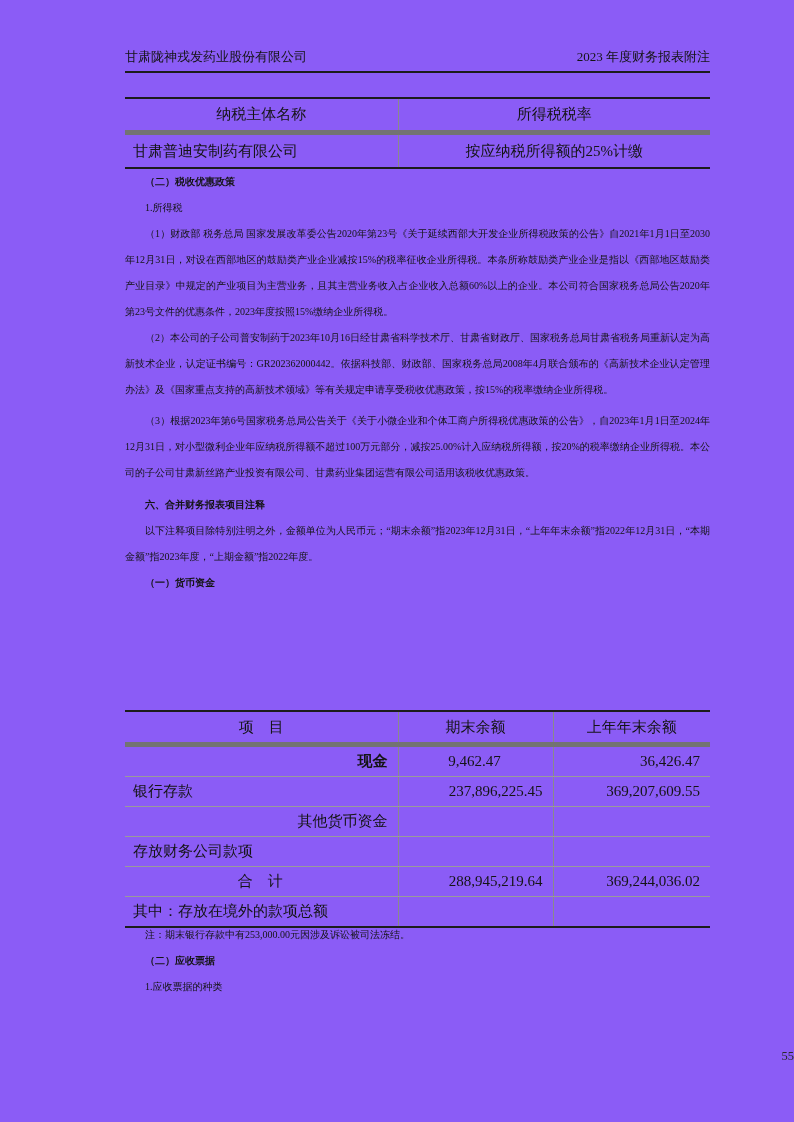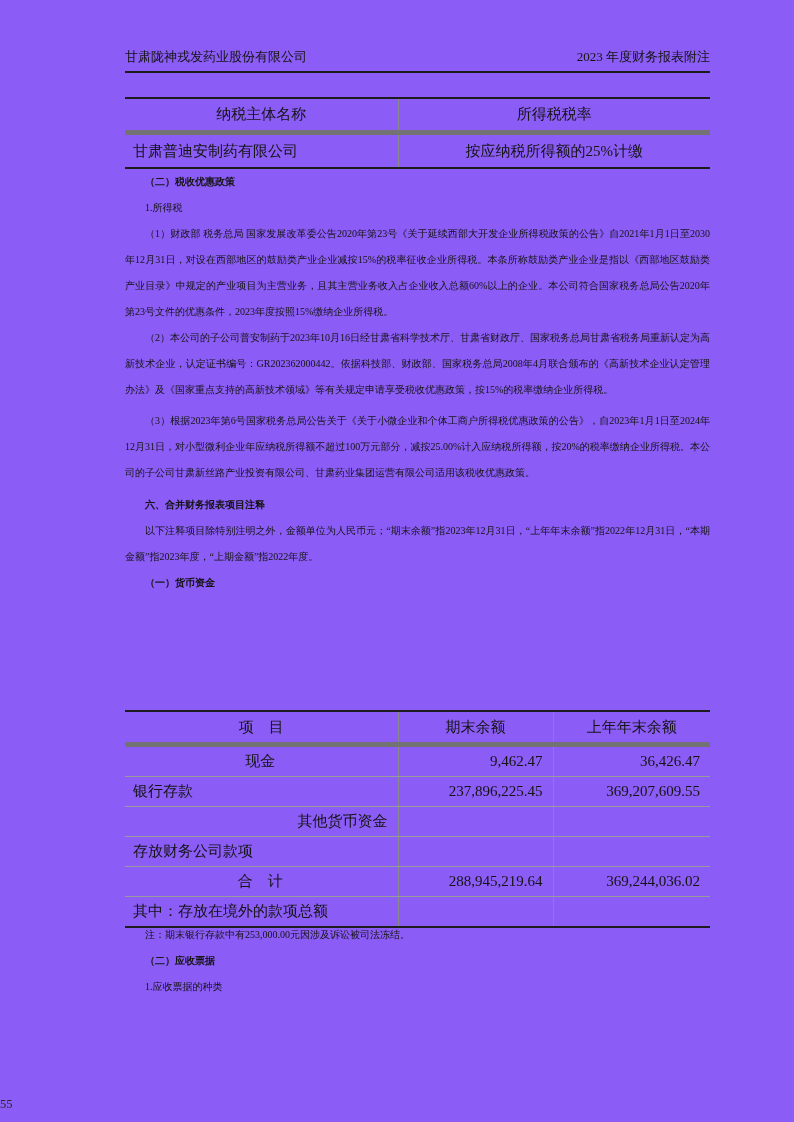--- a/index.html
+++ b/index.html
@@ -33,21 +33,21 @@
     font-size:10px; line-height:26px; text-align:justify;
   }
   .flow-main { top:169px; }
   .flow-after { top:922px; }
   .body-flow p { margin:0; text-indent:2em; }
   .bold { font-weight:bold; }
   .gap-sm { margin-top:5px !important; }
   .gap-md { margin-top:6px !important; }
   .page-number {
     position:absolute; left:0; top:1049px; width:100%;
-    text-align:left; font-size:12.5px; color:#2a2a2a;margin-top:48px;
+    text-align:right; font-size:12.5px; color:#2a2a2a;
   }
 </style>
 </head>
 <body>
 
 <div class="page">
 
   <div class="running-header">
     <span>甘肃陇神戎发药业股份有限公司</span>
     <span>2023 年度财务报表附注</span>
@@ -91,22 +91,22 @@
       </colgroup>
       <thead>
         <tr>
           <th>项　目</th>
           <th>期末余额</th>
           <th>上年年末余额</th>
         </tr>
       </thead>
       <tbody>
         <tr>
-          <td style="text-align: center;">现金</td>
-          <td style="text-align: right;">9,462.47</td>
+          <td style="text-align: right; font-weight: bold;">现金</td>
+          <td style="text-align: center;">9,462.47</td>
           <td style="text-align: right;">36,426.47</td>
         </tr>
         <tr>
           <td style="text-align: left;">银行存款</td>
           <td style="text-align: right;">237,896,225.45</td>
           <td style="text-align: right;">369,207,609.55</td>
         </tr>
         <tr>
           <td style="text-align: right;">其他货币资金</td>
           <td style="text-align: right;"></td>

